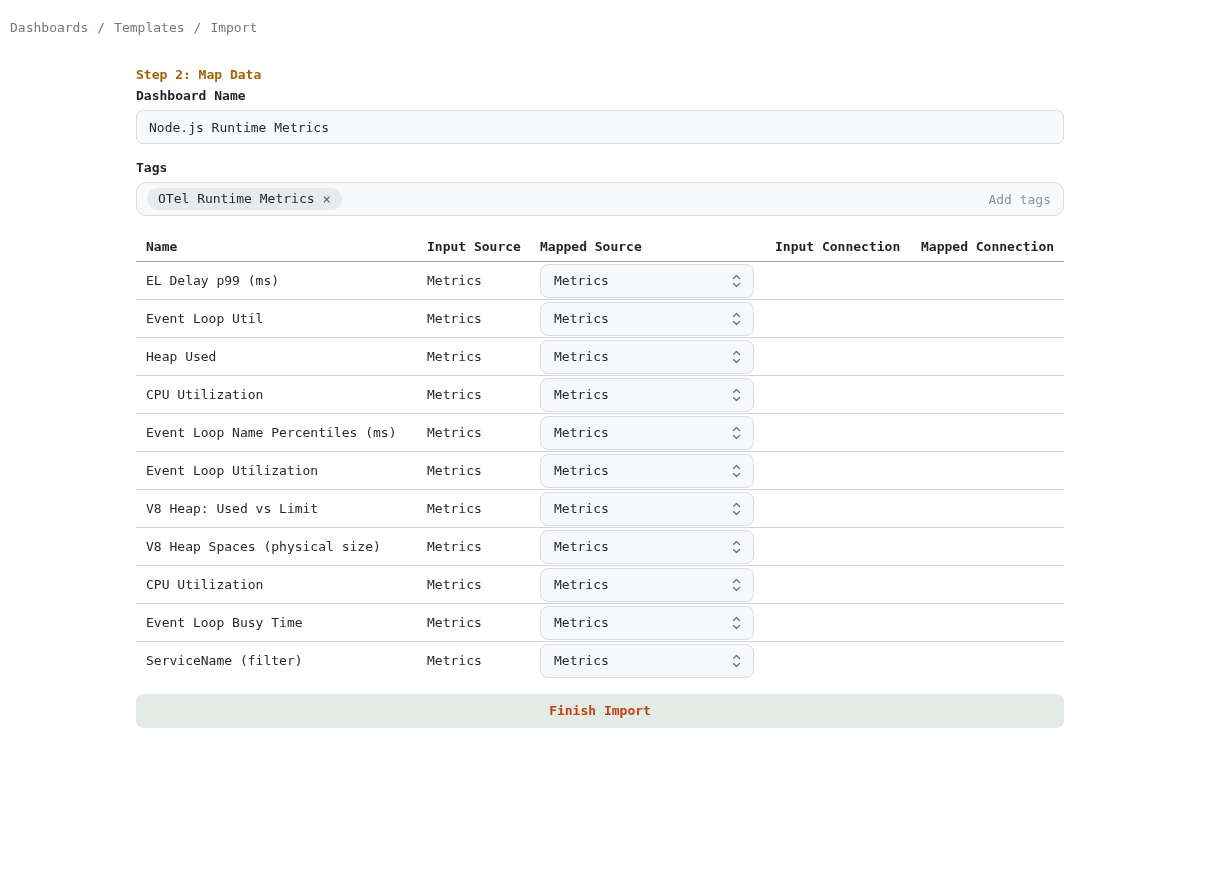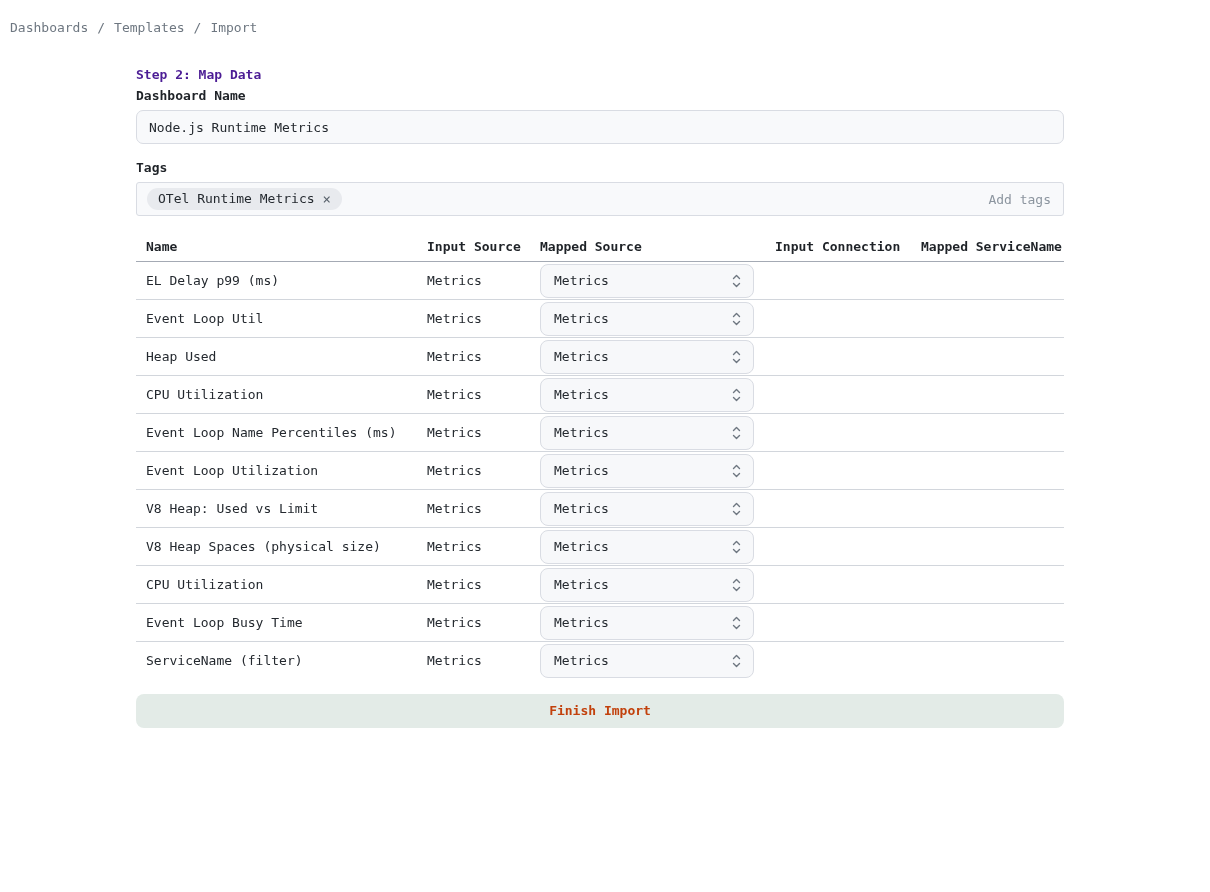--- a/index.html
+++ b/index.html
@@ -28,21 +28,21 @@
   .breadcrumb .sep { color: #6e7781; }
 
   
   .content { width: 928px; margin-left: 136px; }
 
   .step-heading {
     margin: 32px 0 0 0;
     font-size: 13px;
     line-height: 15px;
     font-weight: bold;
-    color: #4c1d95;
+    color: #a16207;
   }
 
   .field-label {
     margin-top: 6px;
     font-size: 13px;
     line-height: 15px;
     font-weight: bold;
     color: #1f2328;
   }
   .field-label.tags-label { margin-top: 16px; }
@@ -61,21 +61,21 @@
     outline: none;
   }
 
   
   .tags-box {
     margin-top: 7px;
     width: 100%;
     height: 34px;
     background: #f8f9fb;
     border: 1px solid #d9dce3;
-    border-radius: 3px;
+    border-radius: 10px;
     padding: 0 10px;
     display: flex;
     align-items: center;
     gap: 10px;
   }
   .tag-chip {
     display: inline-flex;
     align-items: center;
     gap: 8px;
     background: #e8eaee;
@@ -206,21 +206,21 @@
           <col class="c-mapped-source">
           <col class="c-input-conn">
           <col class="c-mapped-conn">
       </colgroup>
       <thead>
         <tr>
           <th>Name</th>
           <th>Input Source</th>
           <th>Mapped Source</th>
           <th>Input Connection</th>
-          <th>Mapped ServiceName</th>
+          <th>Mapped Connection</th>
         </tr>
       </thead>
       <tbody id="map-table-body">
   <tr>
     <td>EL Delay p99 (ms)</td>
     <td>Metrics</td>
     <td>
       <div class="select" role="button">
         <span class="select-value">Metrics</span>
         <svg width="9" height="14" viewBox="0 0 9 14">

